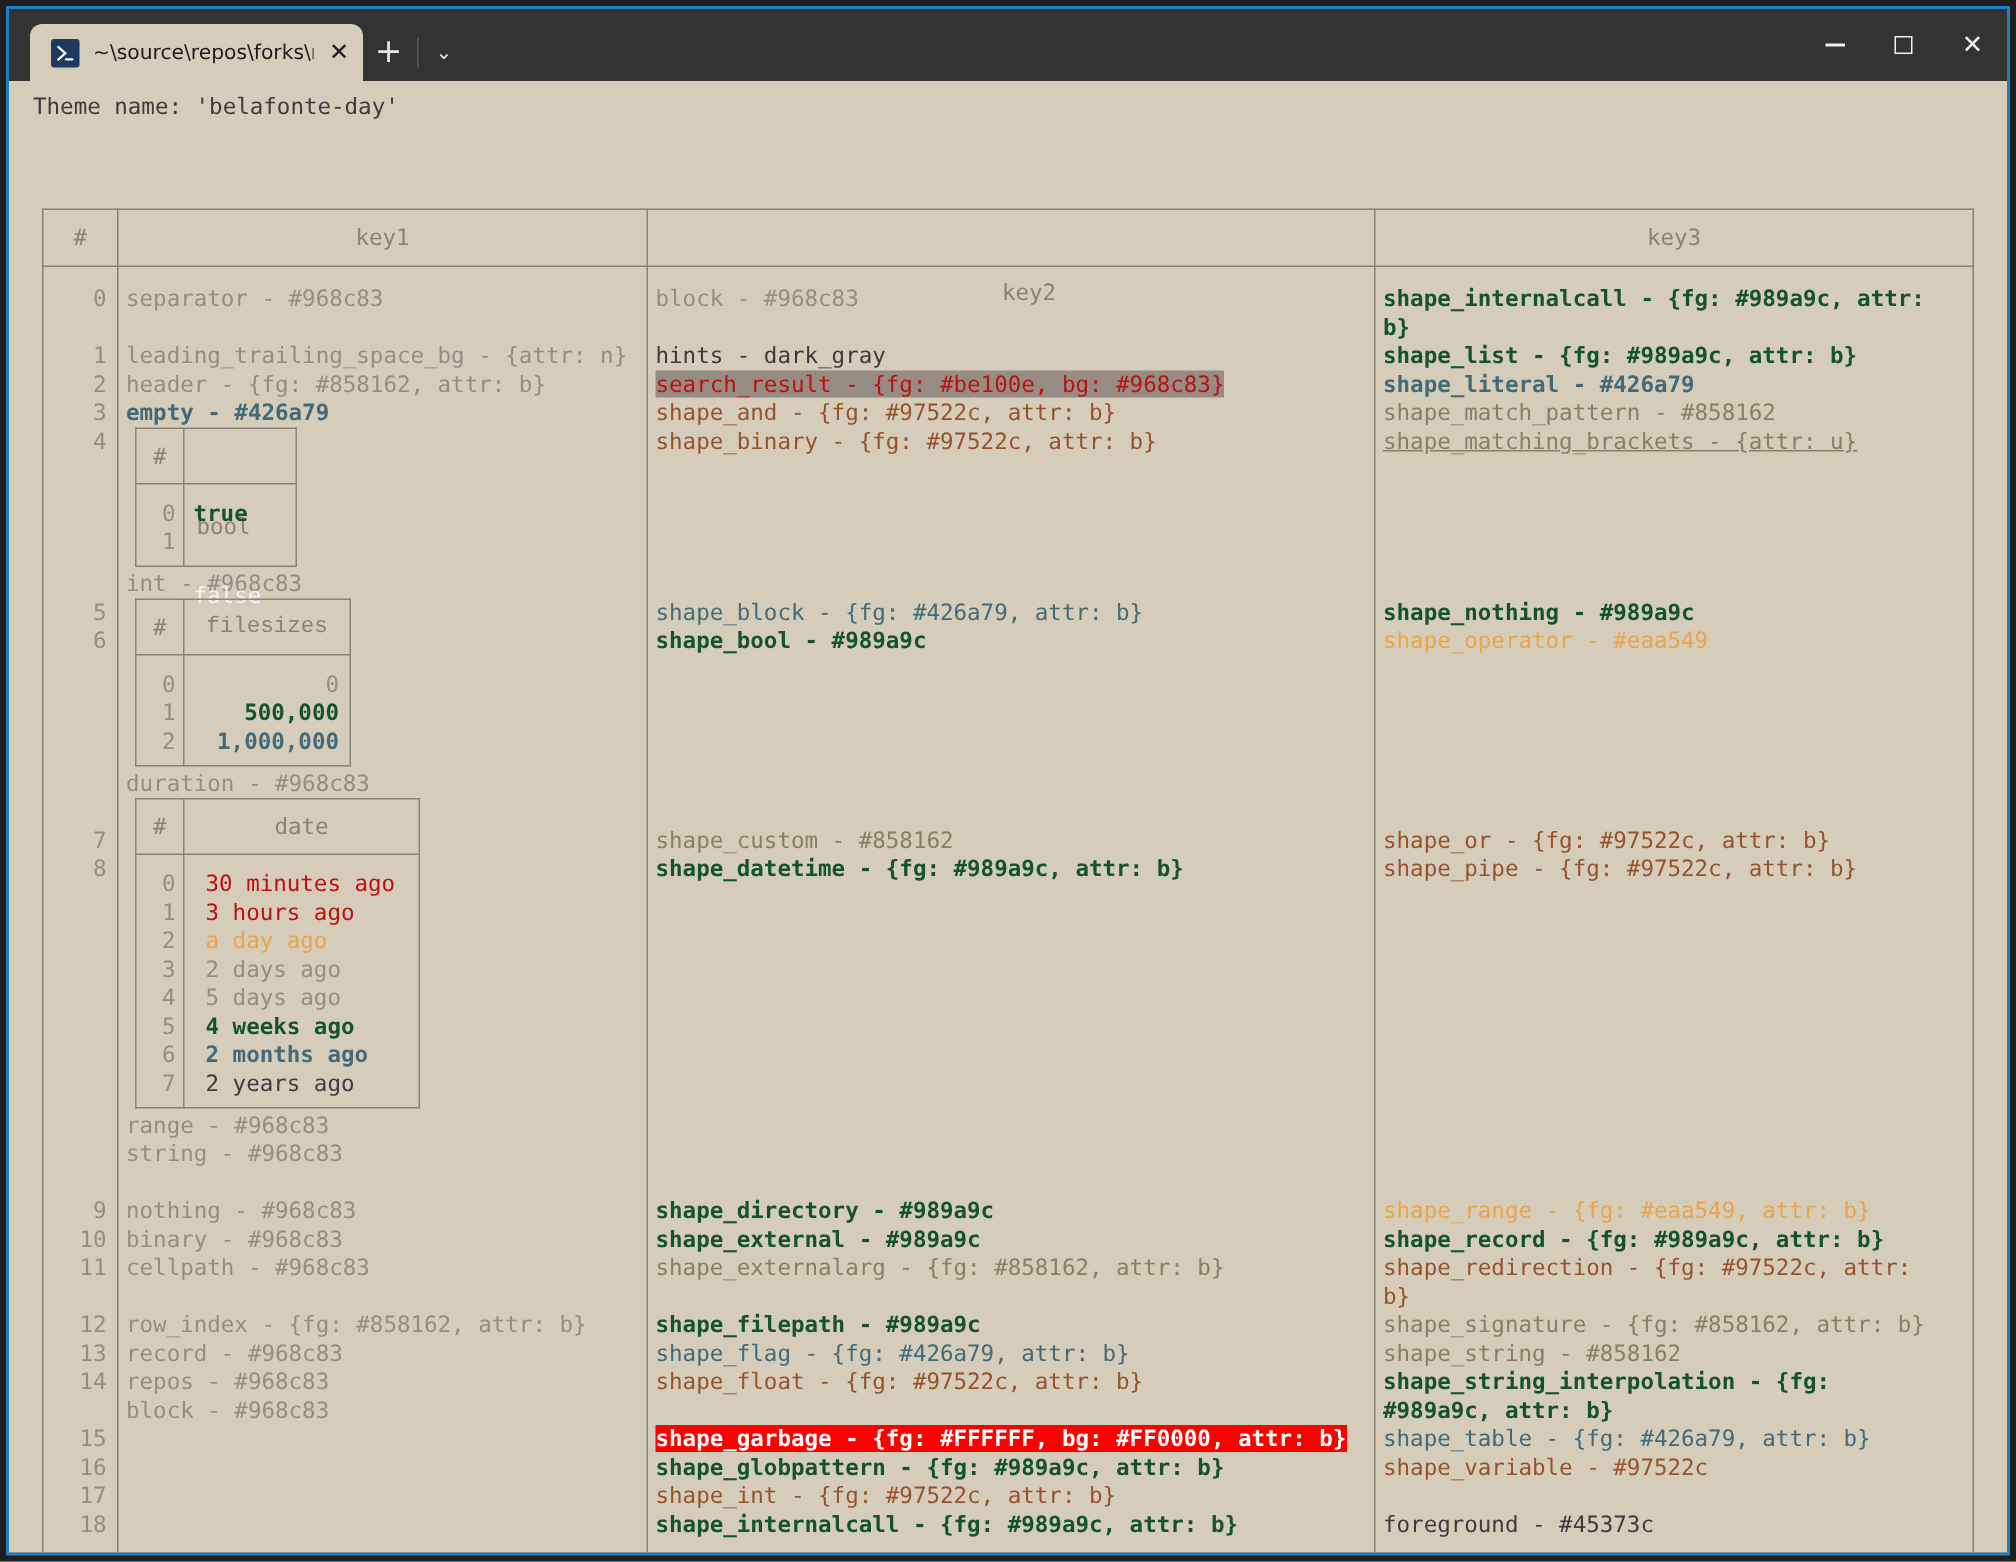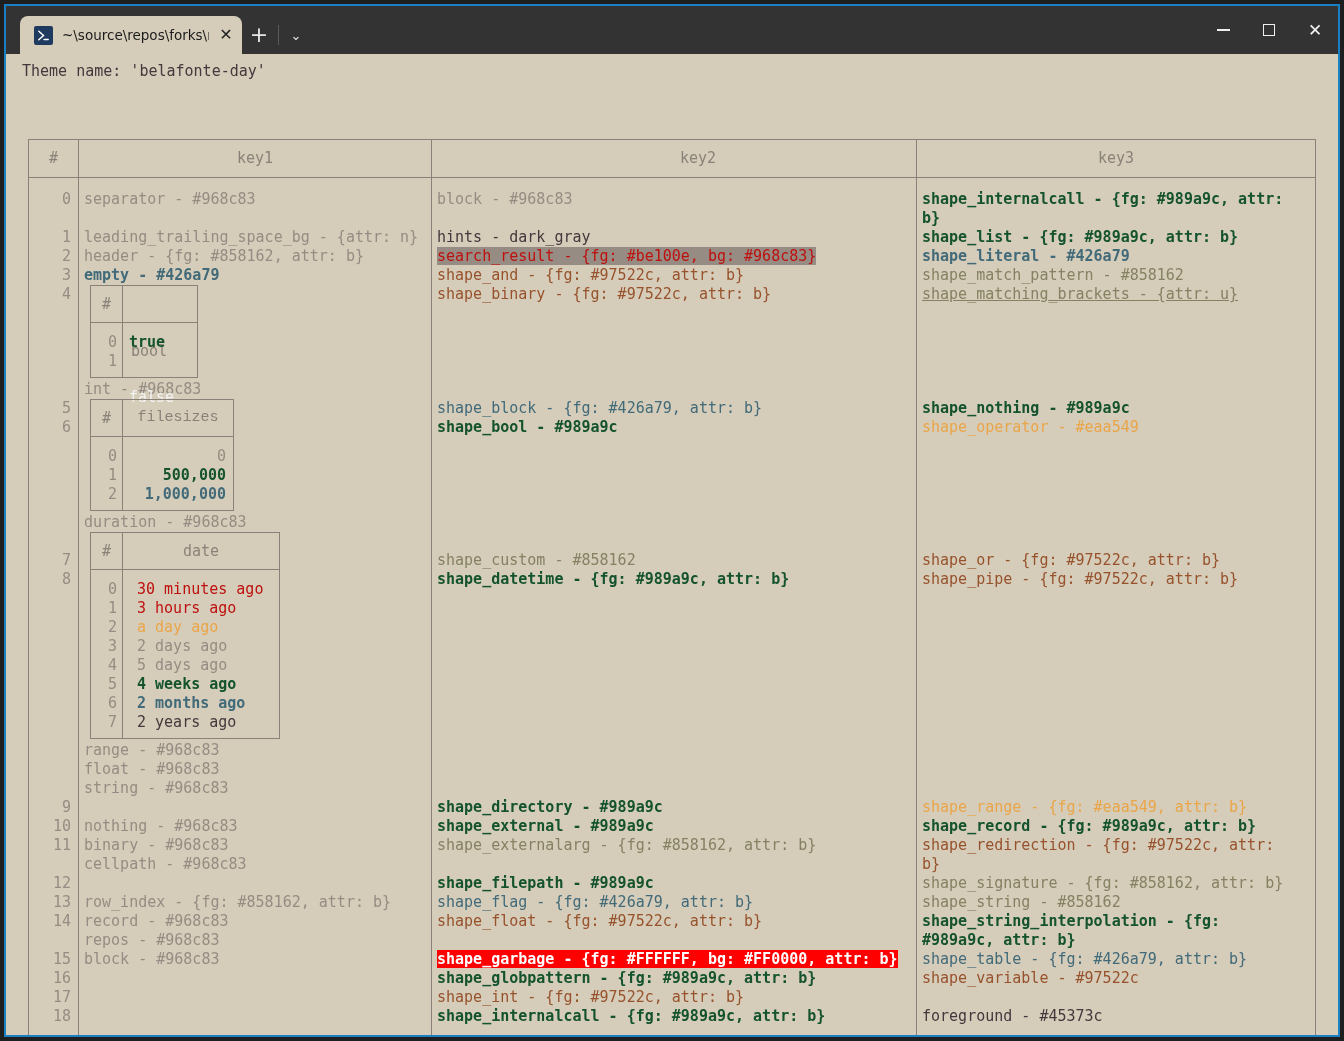--- a/index.html
+++ b/index.html
@@ -74,21 +74,21 @@
   .tbl-left{left:0;top:0;width:1px;height:897px;}
   .tbl-right{left:1287px;top:0;width:1px;height:897px;}
   .tbl-v1{left:50px;top:0;width:1px;height:897px;}
   .tbl-v2{left:403px;top:0;width:1px;height:897px;}
   .tbl-v3{left:888px;top:0;width:1px;height:897px;}
 
   .hdr{position:absolute;top:0;height:38px;line-height:38px;text-align:center;
        color:#8a8278;font-size:15px;}
   .hdr-num{left:1px;width:49px;}
   .hdr-k1{left:51px;width:352px;}
-  .hdr-k2{left:428px;width:484px;}
+  .hdr-k2{left:416px;width:484px;margin-top:37px;}
   .hdr-k3{left:889px;width:398px;}
 
   .col{position:absolute;top:39px;}
   .col-num{left:1px;width:42px;text-align:right;}
   .col-k1{left:56px;width:345px;}
   .col-k2{left:409px;width:478px;}
   .col-k3{left:894px;width:391px;}
 
   .ln{height:19px;line-height:19px;white-space:pre;font-size:15px;}
   .ln.blank{color:transparent;}
@@ -262,21 +262,20 @@
           <div class="cell c-sep" style="position:absolute;left:47px;top:124px;">5 days ago</div>
           <div class="cell c-sep" style="position:absolute;left:1px;top:143px;width:26px;text-align:right;">5</div>
           <div class="cell c-gray" style="position:absolute;left:47px;top:143px;">4 weeks ago</div>
           <div class="cell c-sep" style="position:absolute;left:1px;top:162px;width:26px;text-align:right;">6</div>
           <div class="cell c-blue" style="position:absolute;left:47px;top:162px;">2 months ago</div>
           <div class="cell c-sep" style="position:absolute;left:1px;top:181px;width:26px;text-align:right;">7</div>
           <div class="cell c-fg" style="position:absolute;left:47px;top:181px;">2 years ago</div>
         </div>
 
         <div class="ln c-sep">range - #968c83</div>
-        <div class="ln c-sep">float - #968c83</div>
         <div class="ln c-sep">string - #968c83</div>
         <div class="ln blank">&nbsp;</div>
         <div class="ln c-sep">nothing - #968c83</div>
         <div class="ln c-sep">binary - #968c83</div>
         <div class="ln c-sep">cellpath - #968c83</div>
         <div class="ln blank">&nbsp;</div>
         <div class="ln c-sep">row_index - {fg: #858162, attr: b}</div>
         <div class="ln c-sep">record - #968c83</div>
         <div class="ln c-sep">repos - #968c83</div>
         <div class="ln c-sep">block - #968c83</div>

